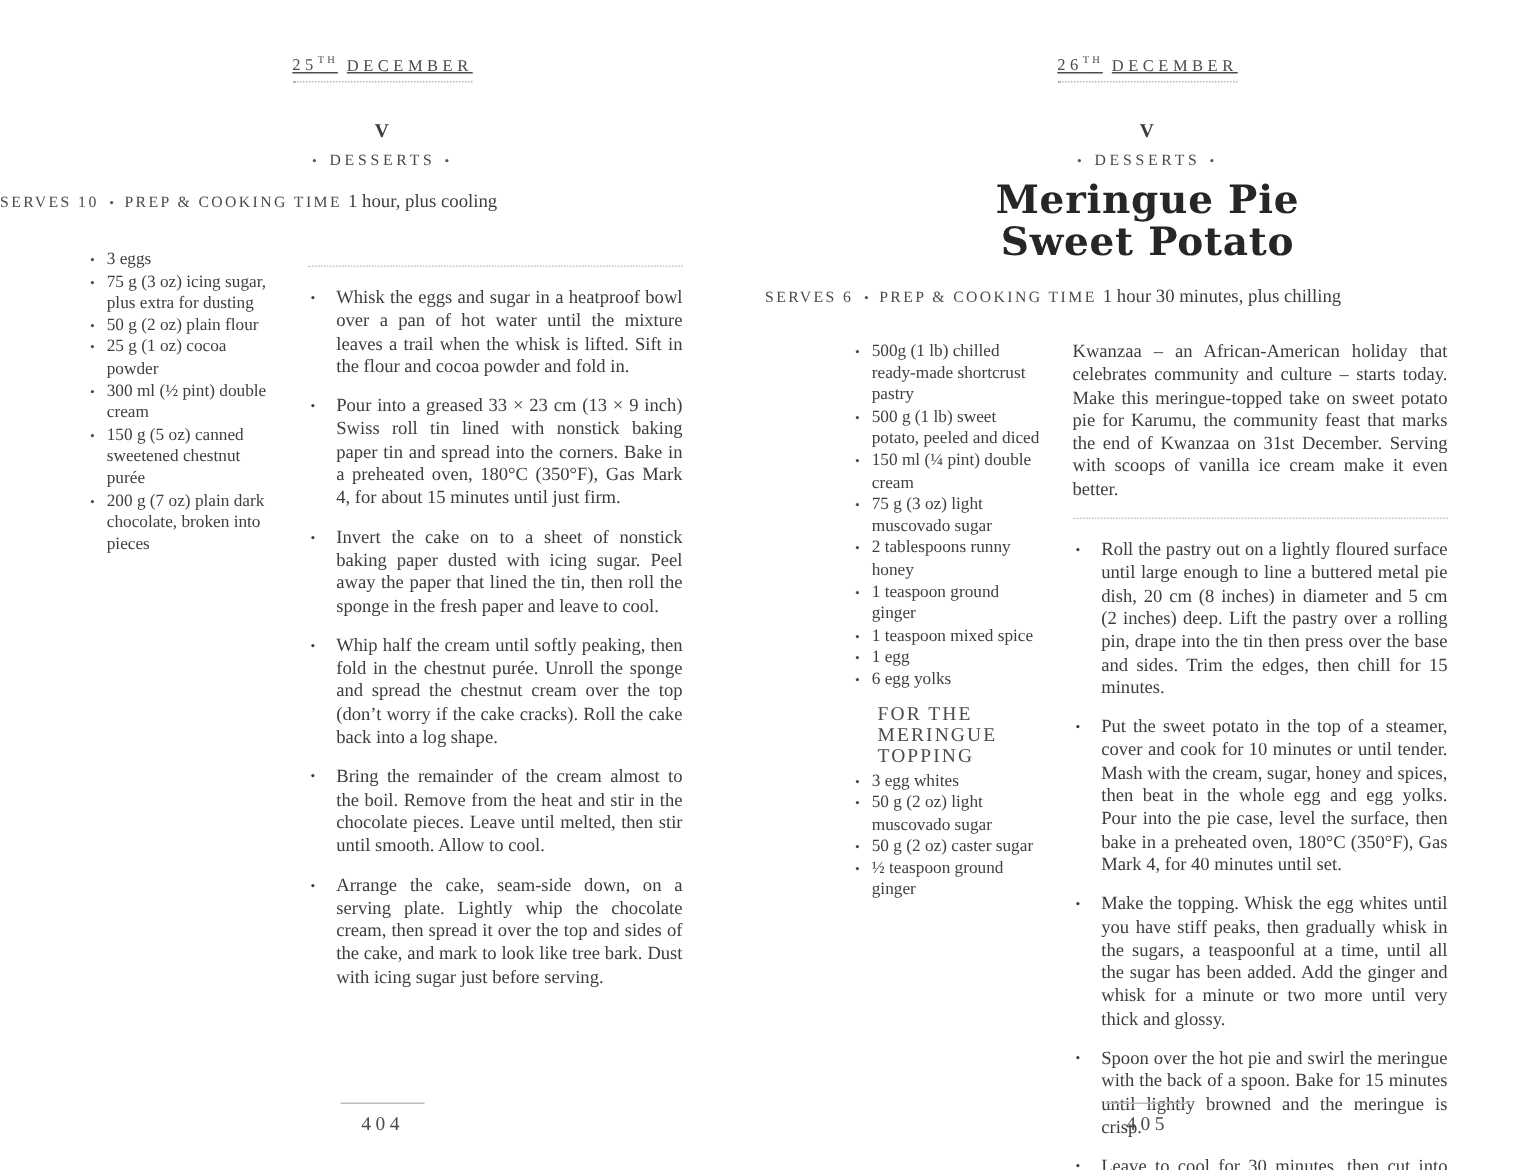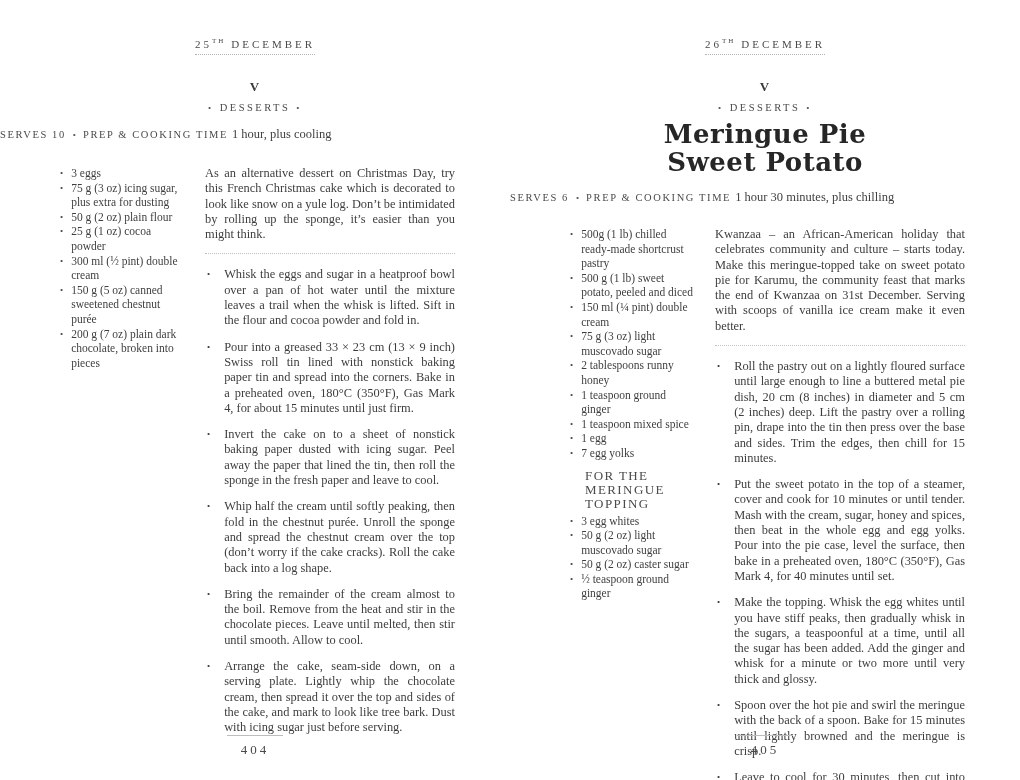--- a/index.html
+++ b/index.html
@@ -6,21 +6,21 @@
   html,body { width:1020px; height:780px; background:#ffffff; }
   body { font-family:"Liberation Serif", serif; color:#3d3d3d; }
   .spread { position:relative; width:1020px; height:780px; background:#ffffff; overflow:hidden; }
   .page { position:absolute; top:0; width:510px; height:780px; padding-top:34px; }
   .page-left { left:0; }
   .page-right { left:510px; }
 
   .running-head { text-align:center; }
   .running-head .head-inner {
     display:inline-block; font-size:11px; letter-spacing:3px; color:#4a4a4a;
-    padding-bottom:4px; border-bottom:1px dotted #b5b5b5;
+    padding-bottom:4px; border-bottom:1px dotted #b5b5b5;text-decoration:underline;
   }
   .running-head sup { font-size:7px; letter-spacing:2px; vertical-align:super; }
   .running-head .month { margin-left:6px; }
 
   .ornament { text-align:center; margin-top:24px; font-size:13px; font-weight:bold;
     color:#3a3a3a; letter-spacing:1px; }
 
   .category { text-align:center; margin-top:7px; font-size:10.5px; letter-spacing:2.5px; color:#4a4a4a; }
   .category .cat-dot { font-size:9px; color:#555; }
   .category .cat-label { margin:0 6px; }
@@ -106,21 +106,20 @@
             <span class="dot">•</span>
             <span class="ing-text">150 g (5 oz) canned sweetened chestnut purée</span>
           </div>
 
           <div class="ing-item">
             <span class="dot">•</span>
             <span class="ing-text">200 g (7 oz) plain dark chocolate, broken into pieces</span>
           </div>
         </div>
       <div class="text-col">
-        <p class="intro">As an alternative dessert on Christmas Day, try this French Christmas cake which is decorated to look like snow on a yule log. Don’t be intimidated by rolling up the sponge, it’s easier than you might think.</p>
         <div class="divider"></div>
         <div class="steps">
 
             <div class="step">
               <span class="dot">•</span>
               <span class="step-text">Whisk the eggs and sugar in a heatproof bowl over a pan of hot water until the mixture leaves a trail when the whisk is lifted. Sift in the flour and cocoa powder and fold in.</span>
             </div>
 
             <div class="step">
               <span class="dot">•</span>
@@ -210,21 +209,21 @@
               <span class="ing-text">1 teaspoon mixed spice</span>
             </div>
 
             <div class="ing-item">
               <span class="dot">•</span>
               <span class="ing-text">1 egg</span>
             </div>
 
             <div class="ing-item">
               <span class="dot">•</span>
-              <span class="ing-text">7 egg yolks</span>
+              <span class="ing-text">6 egg yolks</span>
             </div>
           </div>
         <div class="ing-subhead">FOR THE MERINGUE TOPPING</div>
         <div>
 
             <div class="ing-item">
               <span class="dot">•</span>
               <span class="ing-text">3 egg whites</span>
             </div>
 

